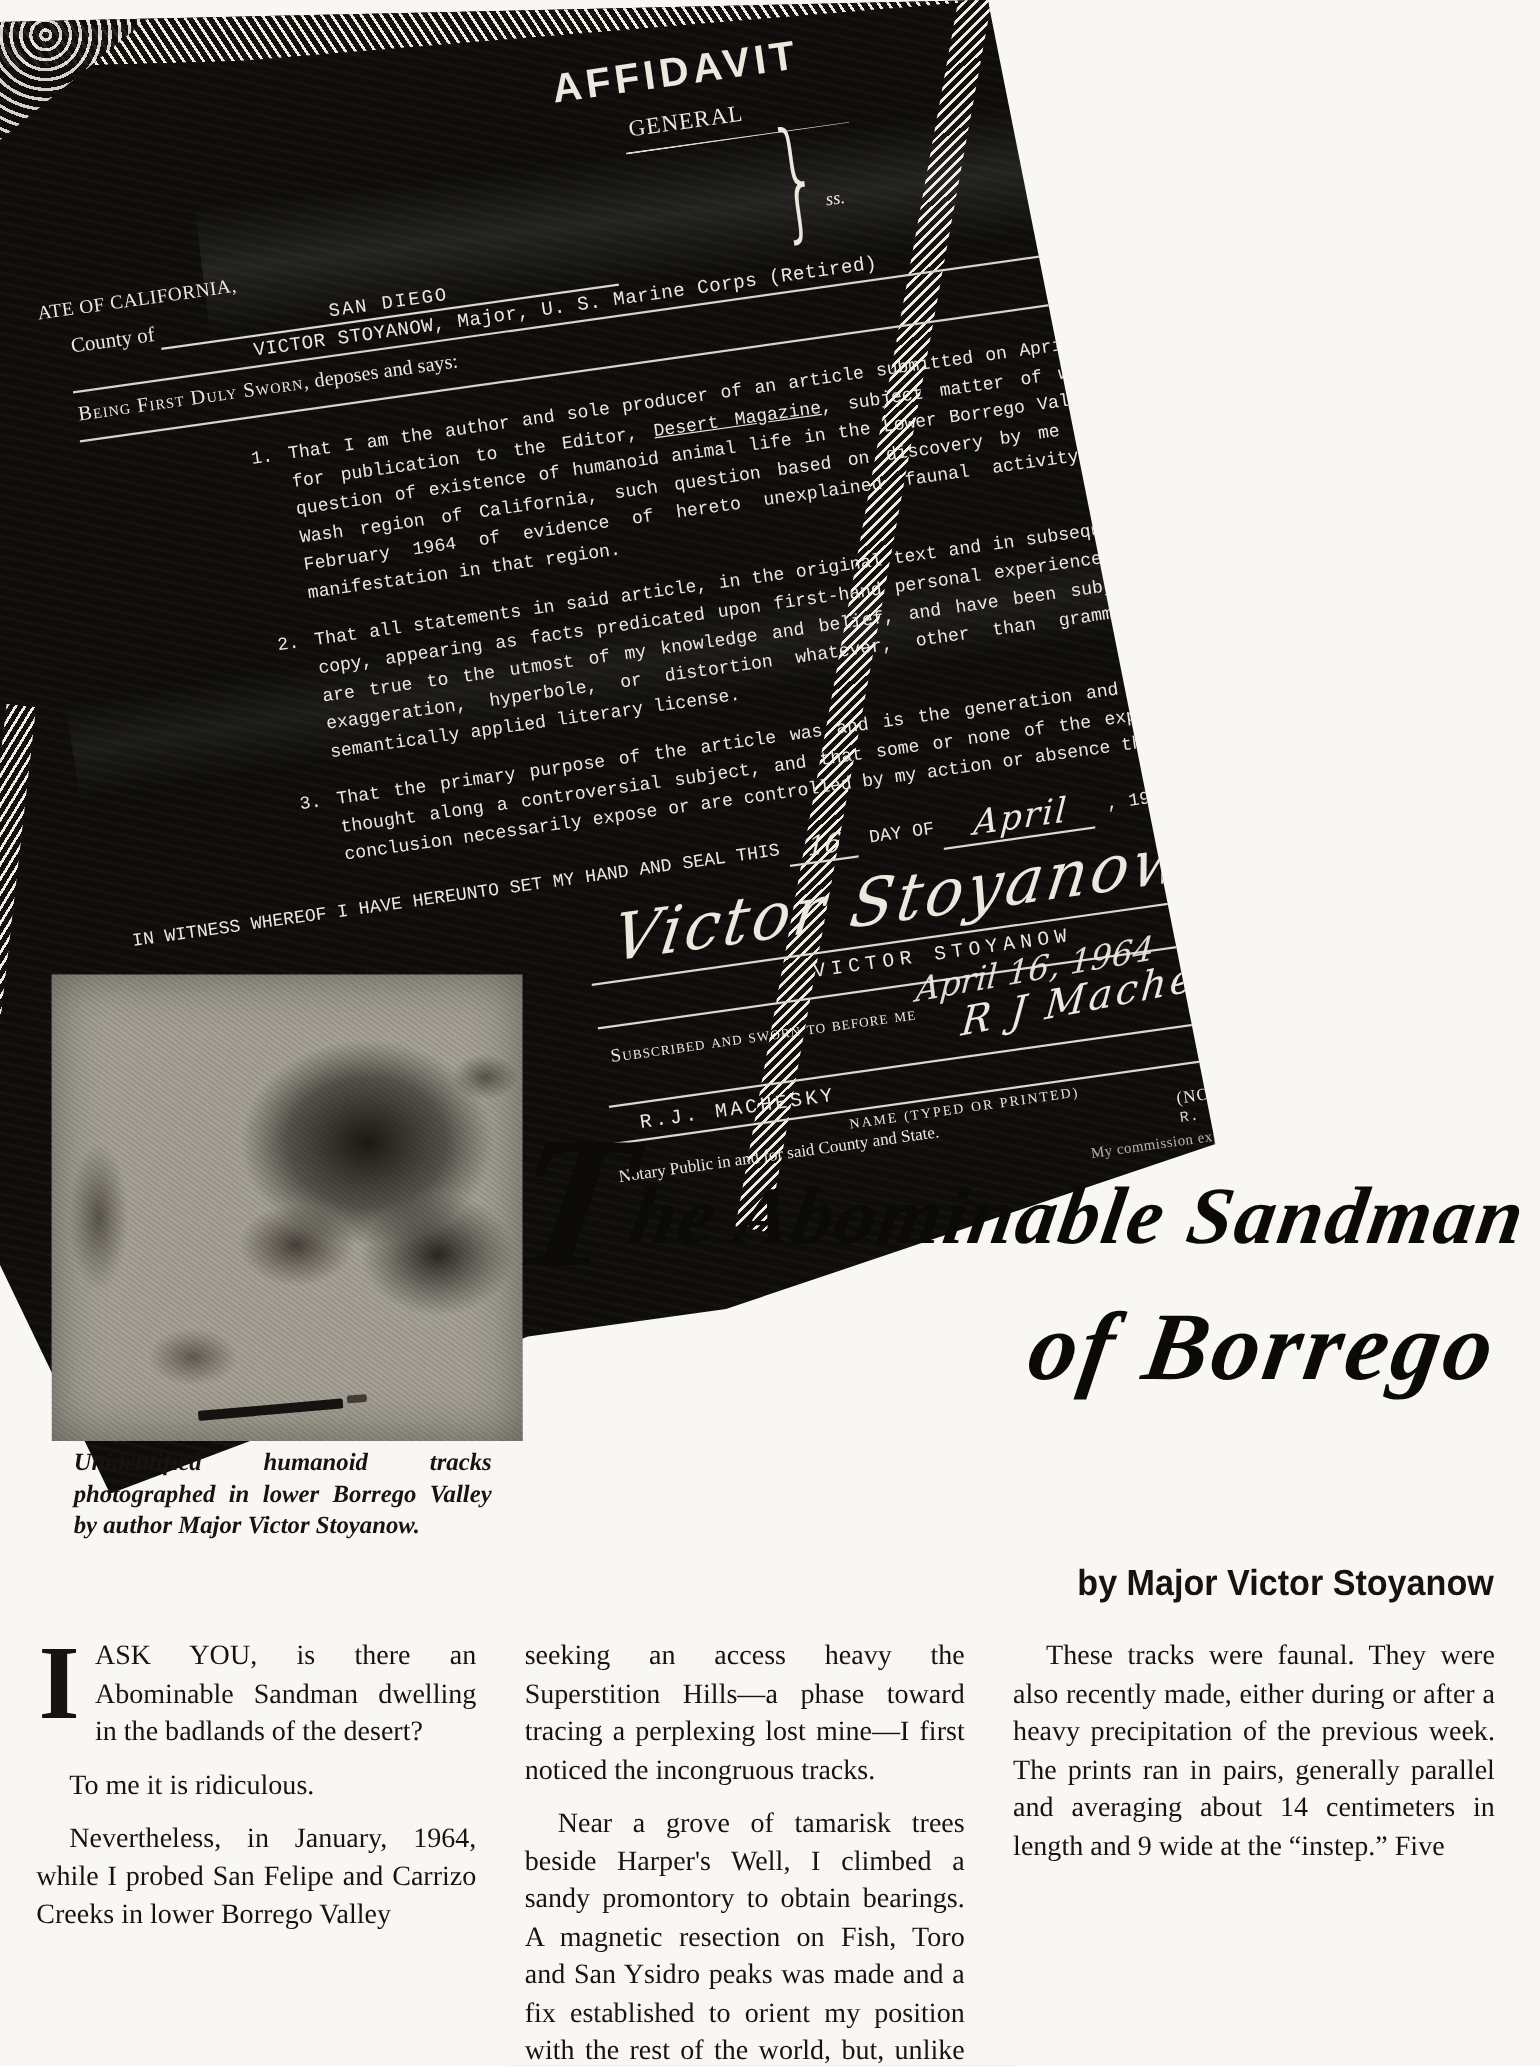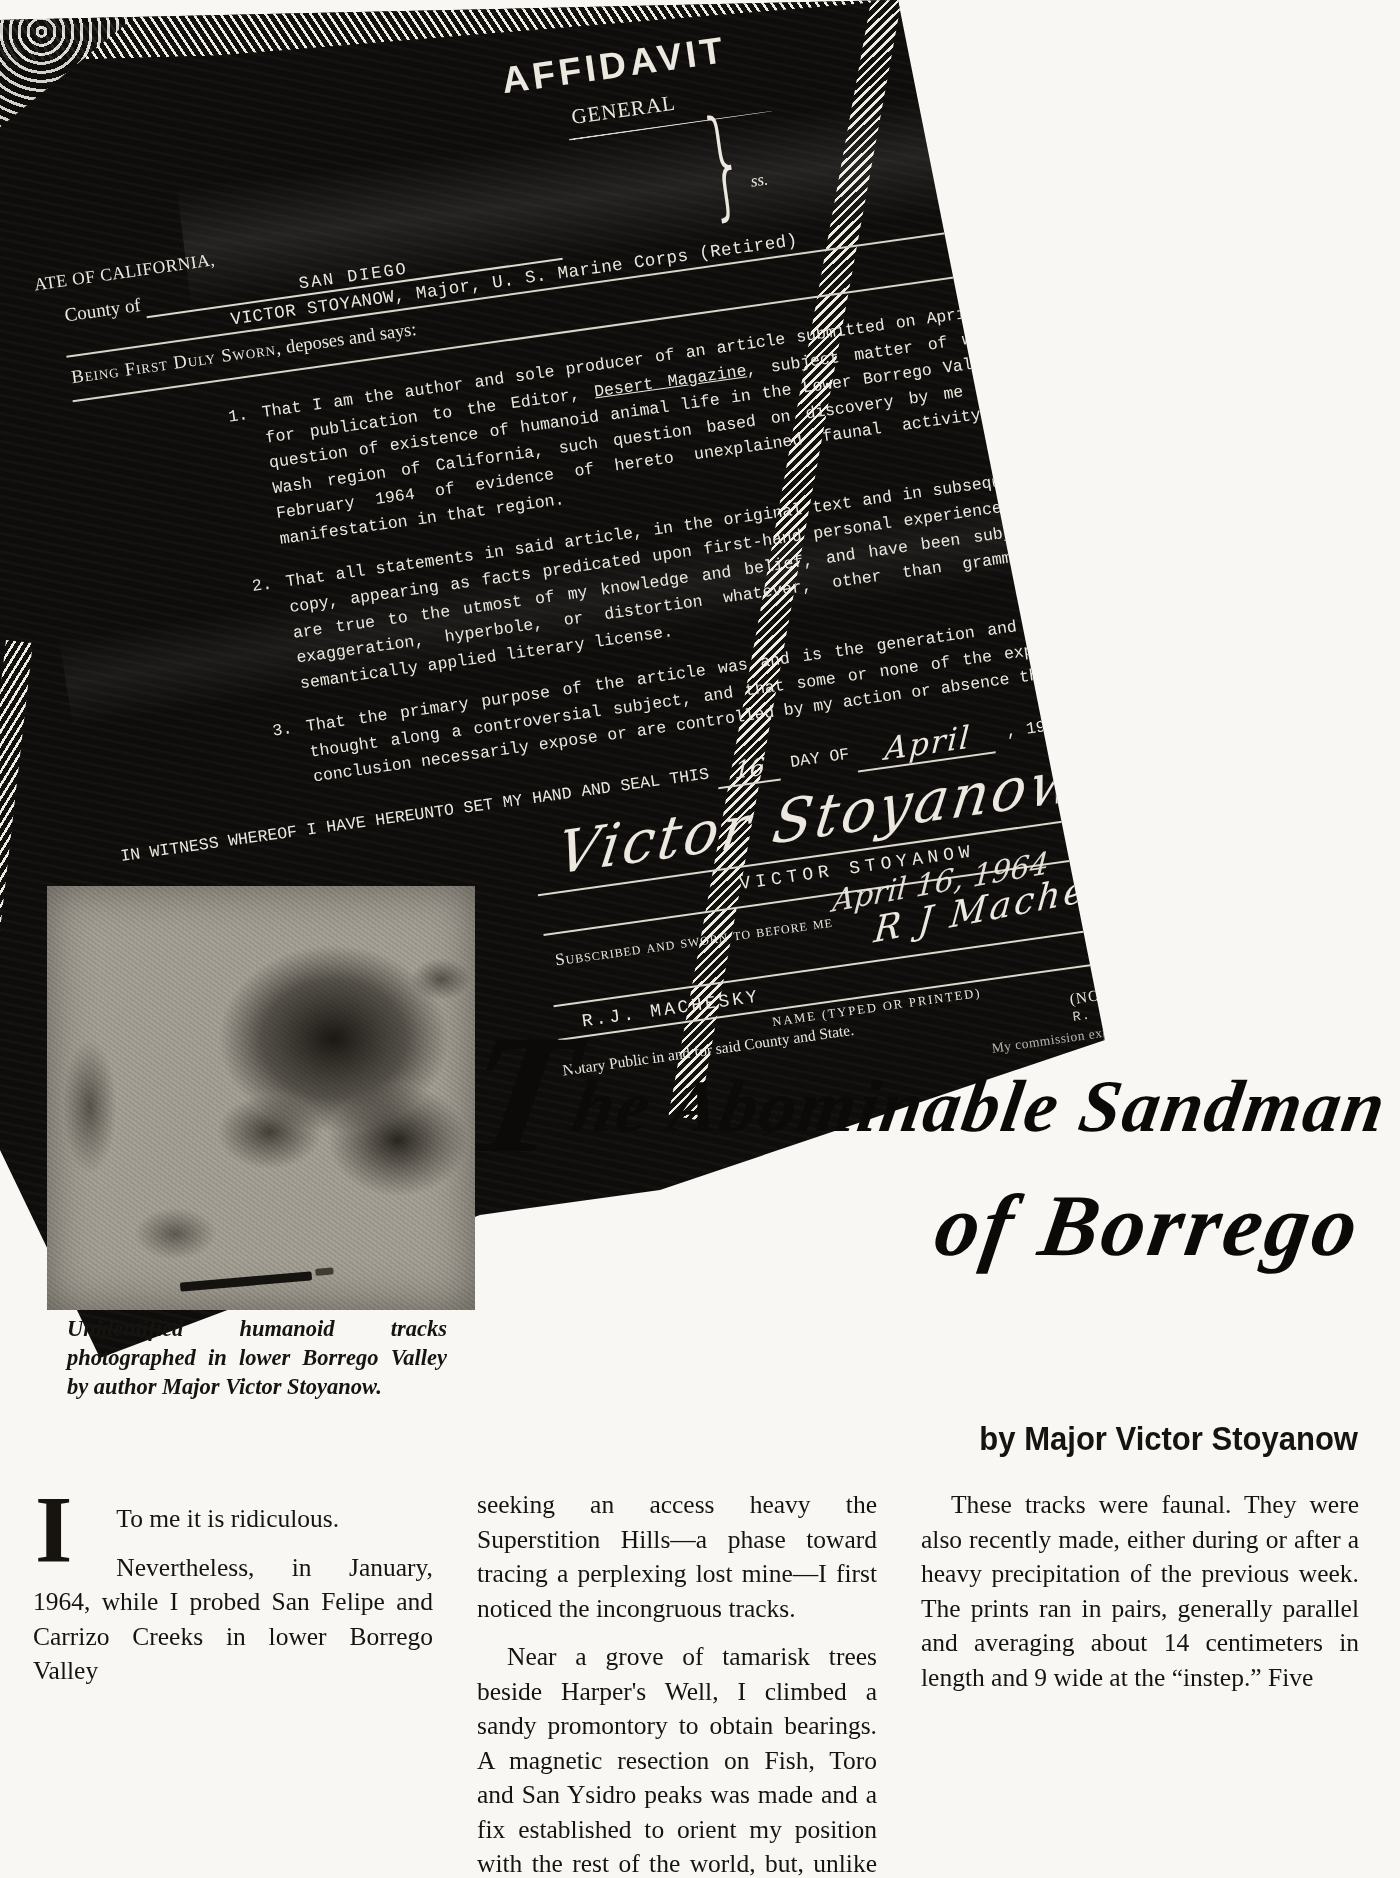--- a/index.html
+++ b/index.html
@@ -214,21 +214,21 @@
   <div class="caption">Unidentified humanoid tracks photographed in lower Borrego Valley by author Major Victor Stoyanow.</div>
 
   <div class="title-block">
     <div class="title-l1"><span class="bigT">T</span><span>he Abominable Sandman</span></div>
     <div class="title-l2">of Borrego</div>
   </div>
   <div class="byline">by Major Victor Stoyanow</div>
 
   <div class="cols">
     <div class="col">
-      <p class="pfirst"><span class="dropcap">I</span></p>
+      <p class="pfirst"><span class="dropcap">I</span><span>ASK YOU, is there an Abominable Sandman dwelling in the badlands of the desert?</span></p>
       <p>To me it is ridiculous.</p>
       <p>Nevertheless, in January, 1964, while I probed San Felipe and Carrizo Creeks in lower Borrego Valley</p>
     </div>
     <div class="col">
       <p class="pfirst">seeking an access heavy the Superstition Hills—a phase toward tracing a perplexing lost mine—I first noticed the incongruous tracks.</p>
       <p>Near a grove of tamarisk trees beside Harper's Well, I climbed a sandy promontory to obtain bearings. A magnetic resection on Fish, Toro and San Ysidro peaks was made and a fix established to orient my position with the rest of the world, but, unlike Pegleg Smith, I found no dark-skinned nuggets.</p>
 
     </div>
     <div class="col">
       <p>These tracks were faunal. They were also recently made, either during or after a heavy precipitation of the previous week. The prints ran in pairs, generally parallel and averaging about 14 centimeters in length and 9 wide at the “instep.” Five</p>

